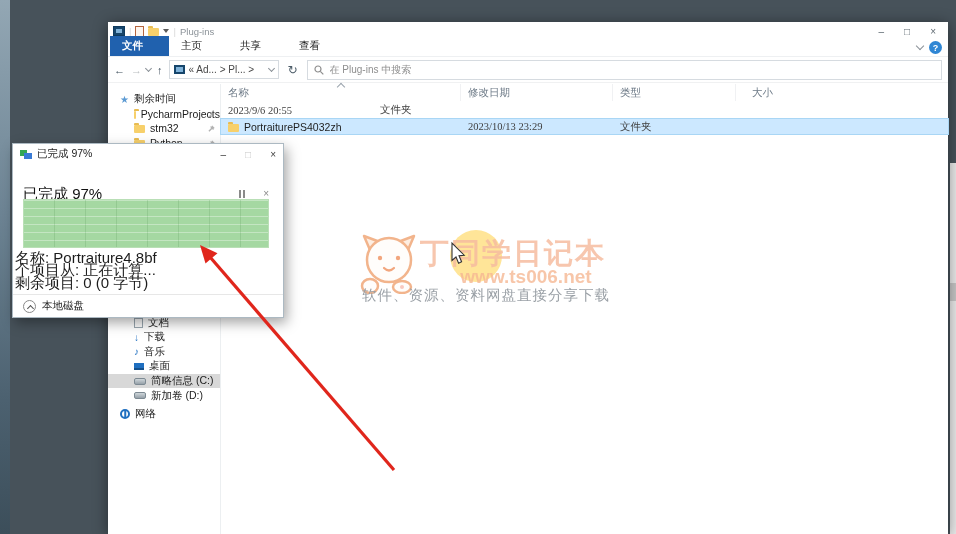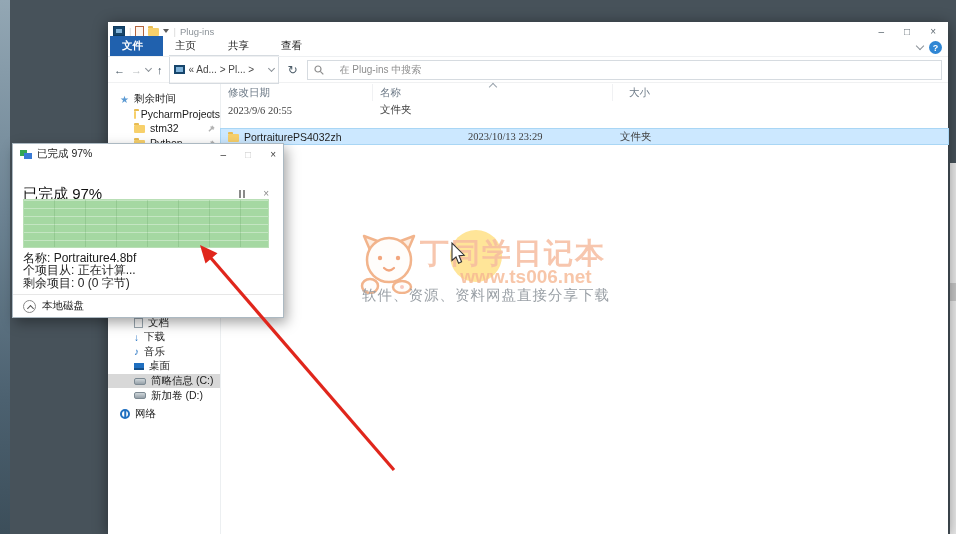--- a/index.html
+++ b/index.html
@@ -22,38 +22,38 @@
   .sep{color:#d8d8d8;}
   .paste-ico{width:9px;height:11px;border:1px solid #b4653f;background:#fdf6ef;}
   .fold{width:11px;height:8px;background:#f7d06b;border-radius:1px;position:relative;margin-top:2px;}
   .fold:before{content:"";position:absolute;left:0;top:-2px;width:5px;height:2px;background:#e8bc52;border-radius:1px 1px 0 0;}
   .caret{width:0;height:0;border-left:3px solid transparent;border-right:3px solid transparent;border-top:4px solid #5a5a5a;}
   .title-text{margin-left:4px;}
   .win-controls{margin-left:auto;display:flex;gap:20px;color:#5f6a72;font-size:10px;padding-right:6px;}
   .win-controls span{cursor:default;}
 
   .tabrow{height:19px;display:flex;align-items:flex-end;padding-left:2px;font-size:10.5px;color:#1c1c1c;position:relative;border-bottom:1px solid #eef0f2;}
-  .tab{padding:3px 20px 3px 12px;}
+  .tab{padding:3px 26px 3px 12px;}
   .tab.active{background:#2061ae;color:#fff;font-weight:bold;}
   .ribbon-right{position:absolute;right:6px;bottom:2px;display:flex;align-items:center;gap:6px;}
   .chev{width:6px;height:6px;border-right:1.5px solid #8a9097;border-bottom:1.5px solid #8a9097;transform:rotate(45deg);margin-top:-3px;}
   .help-circle{width:13px;height:13px;border-radius:50%;background:#2f86d4;color:#fff;font-size:9px;font-weight:bold;
     display:flex;align-items:center;justify-content:center;}
 
   .navrow{height:26px;display:flex;align-items:center;padding:0 6px;gap:6px;border-bottom:1px solid #f0f1f2;}
   .nav-glyph{font-size:11px;color:#3c4c59;}
   .nav-glyph.disabled{color:#b9bdc0;}
   .nav-chev{width:5px;height:5px;border-right:1.3px solid #8a9097;border-bottom:1.3px solid #8a9097;transform:rotate(45deg);margin:-2px 0 0 -2px;}
-  .addressbox{display:flex;align-items:center;gap:4px;width:110px;height:29px;border:1px solid #d6dbe0;padding:0 4px;font-size:10px;color:#474747;}
+  .addressbox{display:flex;align-items:center;gap:4px;width:110px;height:19px;border:1px solid #d6dbe0;padding:0 4px;font-size:10px;color:#474747;}
   .addr-fold{width:11px;height:9px;background:#16456b;position:relative;flex:none;}
   .addr-fold:before{content:"";position:absolute;left:2px;top:2px;right:2px;bottom:2px;background:#7fb2d9;}
   .addr-text{white-space:nowrap;overflow:hidden;}
   .addressbox .nav-chev{margin-left:auto;}
   .refresh{font-size:12px;color:#4a5a66;padding:0 3px;}
-  .searchbox{flex:1;height:20px;border:1px solid #d6dbe0;display:flex;align-items:center;gap:14px;padding:0 6px;}
+  .searchbox{flex:1;height:20px;border:1px solid #d6dbe0;display:flex;align-items:center;gap:4px;padding:0 6px;}
   .searchbox input{border:none;outline:none;flex:1;font-size:10px;color:#6b6b6b;background:transparent;}
   .searchbox input::placeholder{color:#8e8e8e;opacity:1;}
 
   .content{position:absolute;left:0;top:62px;right:0;bottom:0;display:flex;}
   .sidebar{width:113px;flex:none;padding-top:8px;border-right:1px solid #eceff1;}
   .sb-item{height:14.6px;display:flex;align-items:center;gap:5px;font-size:10.5px;color:#1c1c1c;position:relative;padding-left:26px;white-space:nowrap;}
   .sb-item.l0{padding-left:12px;}
   .sb-item.hl{background:#d8d8d8;}
   .sb-gap{height:165px;}
   .pin{position:absolute;right:5px;top:4px;width:7px;height:7px;opacity:.65;}
@@ -65,21 +65,21 @@
   .drive-ico{width:12px;height:7px;background:linear-gradient(180deg,#cfd6da,#96a1a9);border-radius:2px;border:1px solid #7d8a93;}
   .net-ico{width:10px;height:10px;border:2px solid #1f6fc0;border-radius:50%;position:relative;}
   .net-ico:before{content:"";position:absolute;left:50%;top:-1px;bottom:-1px;width:1.5px;background:#1f6fc0;transform:translateX(-50%);}
 
   .filearea{flex:1;font-size:10.5px;}
   .hdr-row{height:17px;display:flex;color:#6d7a87;}
   .hdr-cell{padding:2px 0 0 7px;border-right:1px solid #f0f1f3;position:relative;}
   .c-name{width:240px;}.c-date{width:152px;}.c-type{width:123px;}.c-size{width:82px;padding-left:16px;border-right:none;}
   .sort-caret{position:absolute;left:50%;top:0;width:6px;height:6px;border-left:1.3px solid #9aa4ad;border-top:1.3px solid #9aa4ad;transform:translateX(-50%) rotate(45deg);}
   .f-row{height:14px;display:flex;align-items:center;color:#1e1e1e;margin-top:2px;}
-  .f-row.selected{background:#cce8ff;outline:1px solid #a9d6f5;margin-top:12px;height:15px;}
+  .f-row.selected{background:#cce8ff;outline:1px solid #a9d6f5;margin-top:2px;height:15px;}
   .f-cell{padding-left:7px;white-space:nowrap;overflow:hidden;}
   .f-name{width:240px;display:flex;align-items:center;gap:5px;}
   .f-date{width:152px;color:#3e3e3e;font-family:Liberation Serif, serif;}
   .f-type{width:123px;color:#3e3e3e;}
 
   
   .watermark{position:absolute;left:358px;top:228px;width:290px;z-index:10;pointer-events:none;}
   .wm-blob{position:absolute;left:92px;top:2px;width:52px;height:52px;border-radius:50%;background:#ffdf7e;opacity:.8;}
   .wm-title{position:absolute;left:62px;top:6px;width:228px;font-size:29px;font-weight:bold;color:#f6bda0;opacity:.85;letter-spacing:2px;}
   .wm-url{position:absolute;left:68px;top:38px;width:200px;text-align:center;font-size:19px;font-weight:bold;color:#f6b894;opacity:.8;}
@@ -98,21 +98,21 @@
   .dlg-line1{position:absolute;left:10px;top:26px;font-size:10.5px;color:#1c1c1c;width:252px;white-space:nowrap;}
   .dlg-link{color:#0a62c5;}
   .dlg-big{position:absolute;left:10px;top:41px;font-size:15px;color:#111;}
   .mini-pause{position:absolute;right:38px;top:46px;display:flex;gap:2px;}
   .mini-pause i{display:block;width:2px;height:8px;background:#8a8a8a;}
   .mini-close{position:absolute;right:14px;top:44px;font-size:10px;color:#8a8a8a;}
   .graph{position:absolute;left:10px;top:55px;width:246px;height:49px;background:#a5d8a2;
     background-image:repeating-linear-gradient(to right,transparent 0 30px,rgba(40,110,40,.14) 30px 31px),
       repeating-linear-gradient(to bottom,rgba(255,255,255,.35) 0 1px,transparent 1px 8px);
     border:1px solid #b9dfb6;}
-  .dlg-details{position:absolute;left:10px;top:108px;font-size:12px;color:#1c1c1c;line-height:12.3px;}
+  .dlg-details{position:absolute;left:2px;top:108px;font-size:15px;color:#1c1c1c;line-height:12.3px;}
   .dlg-hr{position:absolute;left:0;right:0;top:150px;border-top:1px solid #e7e7e7;}
   .dlg-footer{position:absolute;left:10px;top:155px;display:flex;align-items:center;gap:6px;font-size:10.5px;color:#1c1c1c;}
   .circ-chev{width:13px;height:13px;border:1px solid #8a8a8a;border-radius:50%;position:relative;}
   .circ-chev:before{content:"";position:absolute;left:3.5px;top:5px;width:4px;height:4px;border-left:1.3px solid #555;border-top:1.3px solid #555;transform:rotate(45deg);}
 
   .overlay{position:absolute;left:0;top:0;width:956px;height:534px;pointer-events:none;}
   .z-arrow{z-index:90;}
   .z-cursor{z-index:95;}
 </style>
 </head>
@@ -230,25 +230,26 @@
           <span>新加卷 (D:)</span>
         </div>
         <div class="sb-item l0" style="margin-top:4px;">
           <span class="net-ico"></span>
           <span>网络</span>
         </div>
       </div>
 
       <div class="filearea">
         <div class="hdr-row">
-          <div class="hdr-cell c-date">修改日期</div>
           <div class="hdr-cell c-name">
             <span class="sort-caret"></span>
             <span>名称</span>
           </div>
+          <div class="hdr-cell c-date">修改日期</div>
+          <div class="hdr-cell c-type">类型</div>
           <div class="hdr-cell c-size">大小</div>
         </div>
 
         <div class="f-row">
           <div class="f-cell f-date">2023/9/6 20:55</div>
           <div class="f-cell f-type">文件夹</div>
         </div>
 
         <div class="f-row selected">
           <div class="f-cell f-name">

